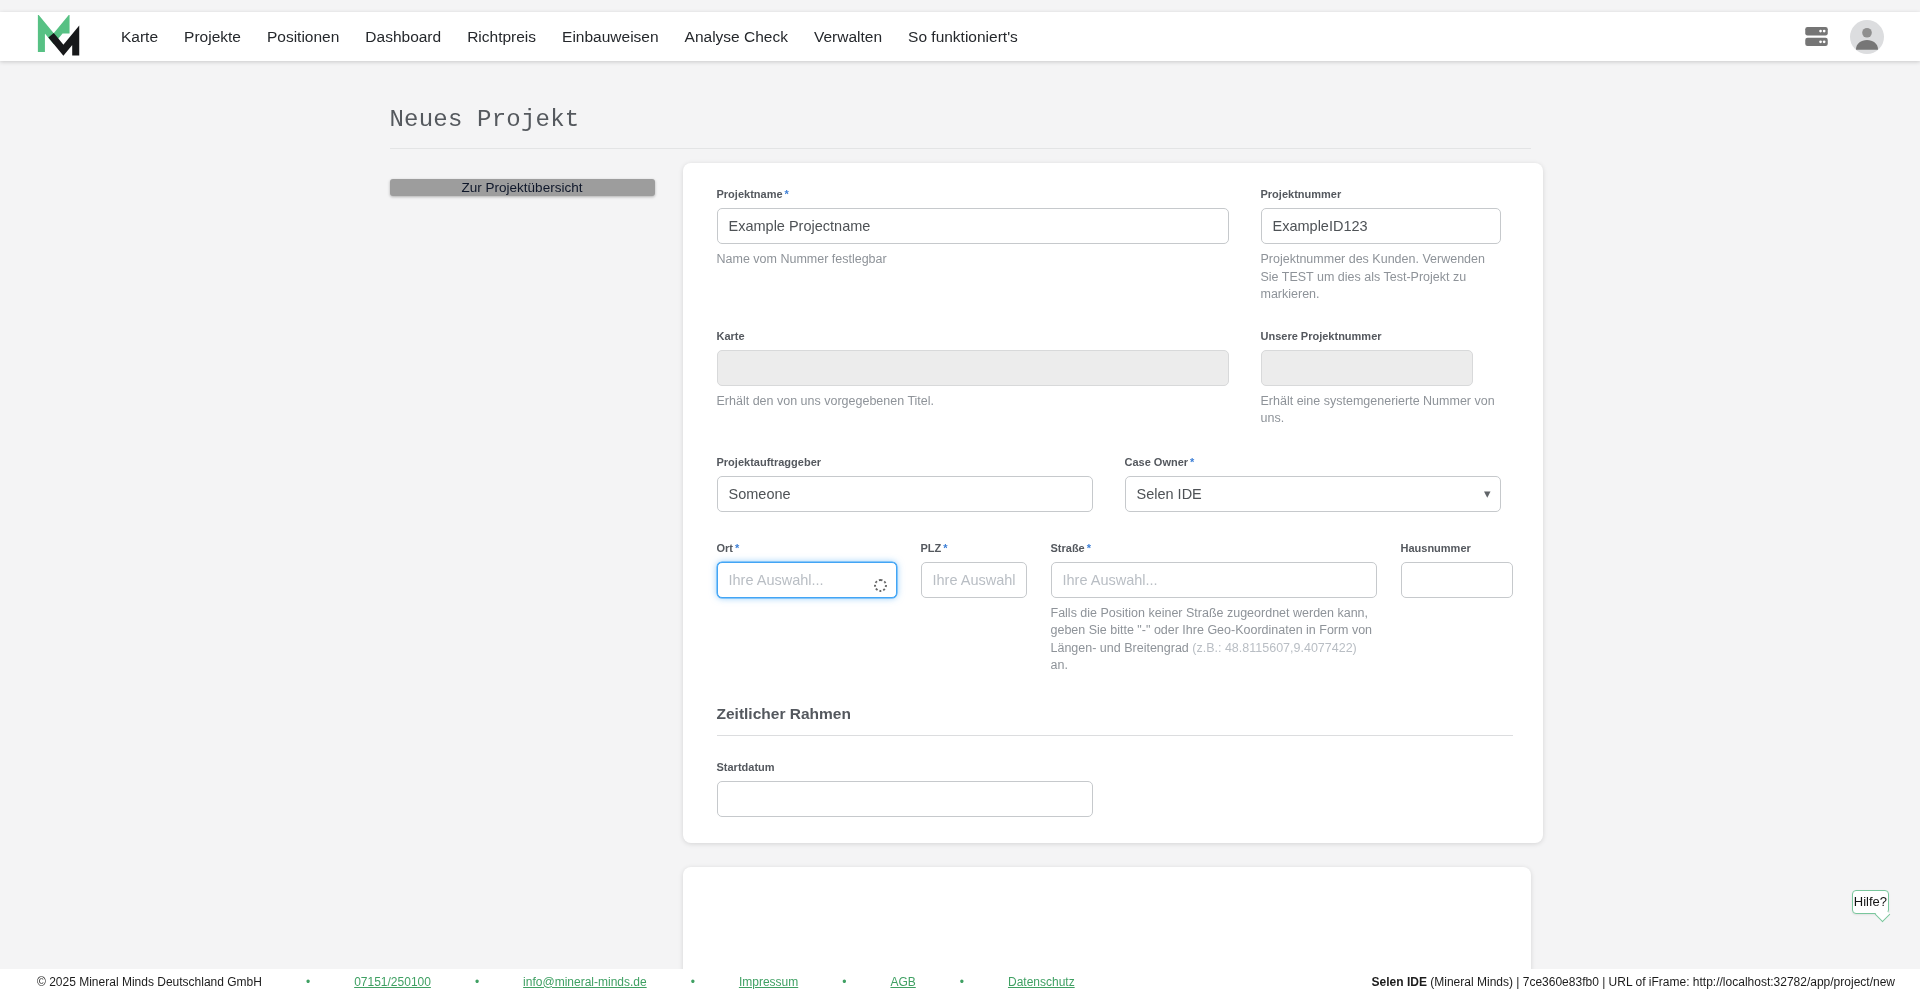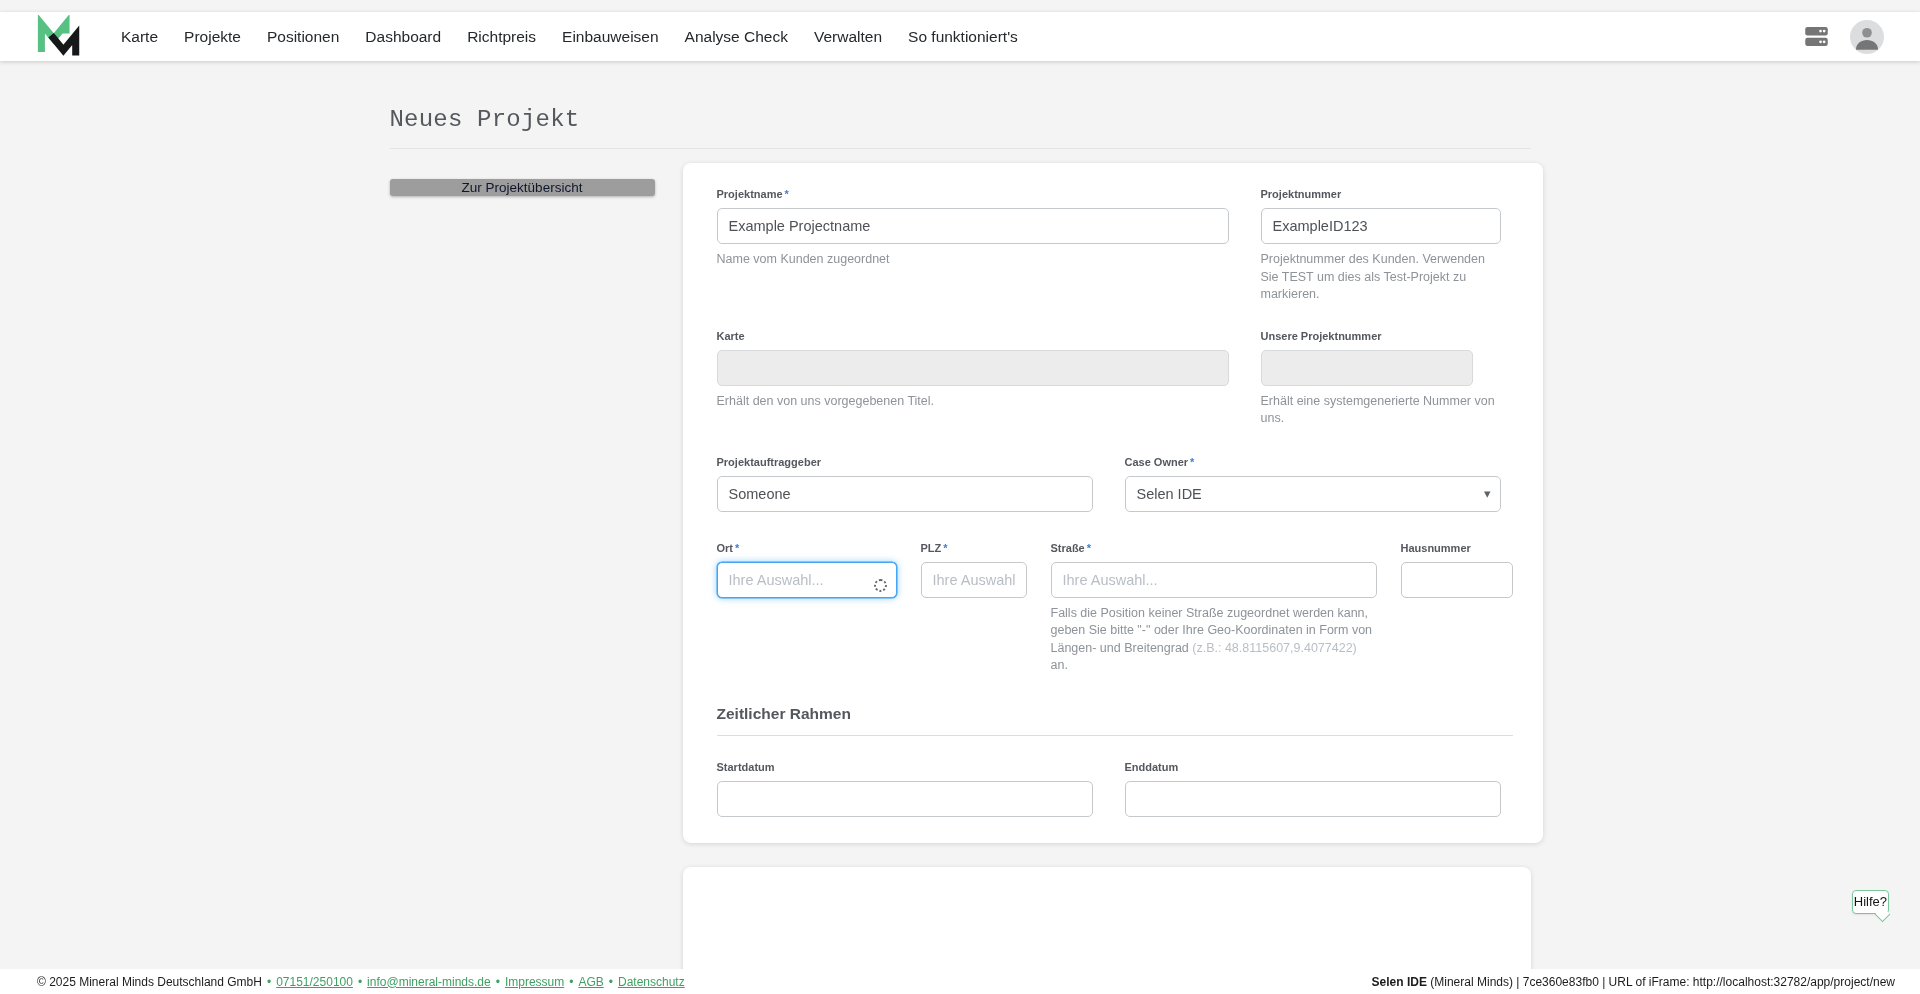--- a/index.html
+++ b/index.html
@@ -97,21 +97,21 @@
     content:""; position:absolute; left:24px; bottom:-6.5px; width:10px; height:10px; background:#fff;
     border-right:1.5px solid #79c69c; border-bottom:1.5px solid #79c69c; transform:rotate(45deg);
   }
 
   
   .footer {
     position:fixed; bottom:0; left:0; right:0; height:25px; background:#fff; z-index:45;
     display:flex; align-items:center; justify-content:space-between; padding:0 25px 0 37px;
     font-size:12px; color:#1c1c1c;
   }
-  .footer-left { display:flex; align-items:center; white-space:nowrap; }
+  .footer-left { display:flex; align-items:center; white-space:nowrap;gap:39px; }
   .flink { color:#3fa063; text-decoration:underline; cursor:pointer; }
   .fsep { color:#3fa063; margin:0 5px; }
   .status-user { font-weight:700; }
 </style>
 </head>
 <body>
 
 <header class="topnav">
   <div class="logo">
     <svg width="46" height="44" viewBox="0 0 52 50">
@@ -161,21 +161,21 @@
       </div>
 
       <div class="card">
 
         <div class="form-row row-gap1">
           <div class="fcol-main">
             <label class="field-label">
               <span>Projektname</span><span class="req">*</span>
             </label>
             <input class="tinput" type="text" value="Example Projectname" style="">
-            <div class="helper">Name vom Kunden zugeordnet</div>
+            <div class="helper">Name vom Nummer festlegbar</div>
           </div>
           <div class="fcol-side">
             <label class="field-label">Projektnummer</label>
             <input class="tinput" type="text" value="ExampleID123" style="">
             <div class="helper">Projektnummer des Kunden. Verwenden Sie TEST um dies als Test-Projekt zu markieren.</div>
           </div>
         </div>
 
         <div class="form-row row-gap2">
           <div class="fcol-main">
@@ -235,24 +235,20 @@
             <input class="tinput" type="text" style="">
           </div>
         </div>
 
         <div class="section-head">
           <span class="section-title">Zeitlicher Rahmen</span>
         </div>
         <div class="form-row">
           <div class="fcol-half">
             <label class="field-label">Startdatum</label>
-            <input class="tinput" type="text" style="">
-          </div>
-          <div class="fcol-half">
-            <label class="field-label">Enddatum</label>
             <input class="tinput" type="text" style="">
           </div>
         </div>
       </div>
     </div>
 
     <div class="content-row" style="margin-top:0;">
       <div class="left-col"></div>
       <div class="card card2">
         

